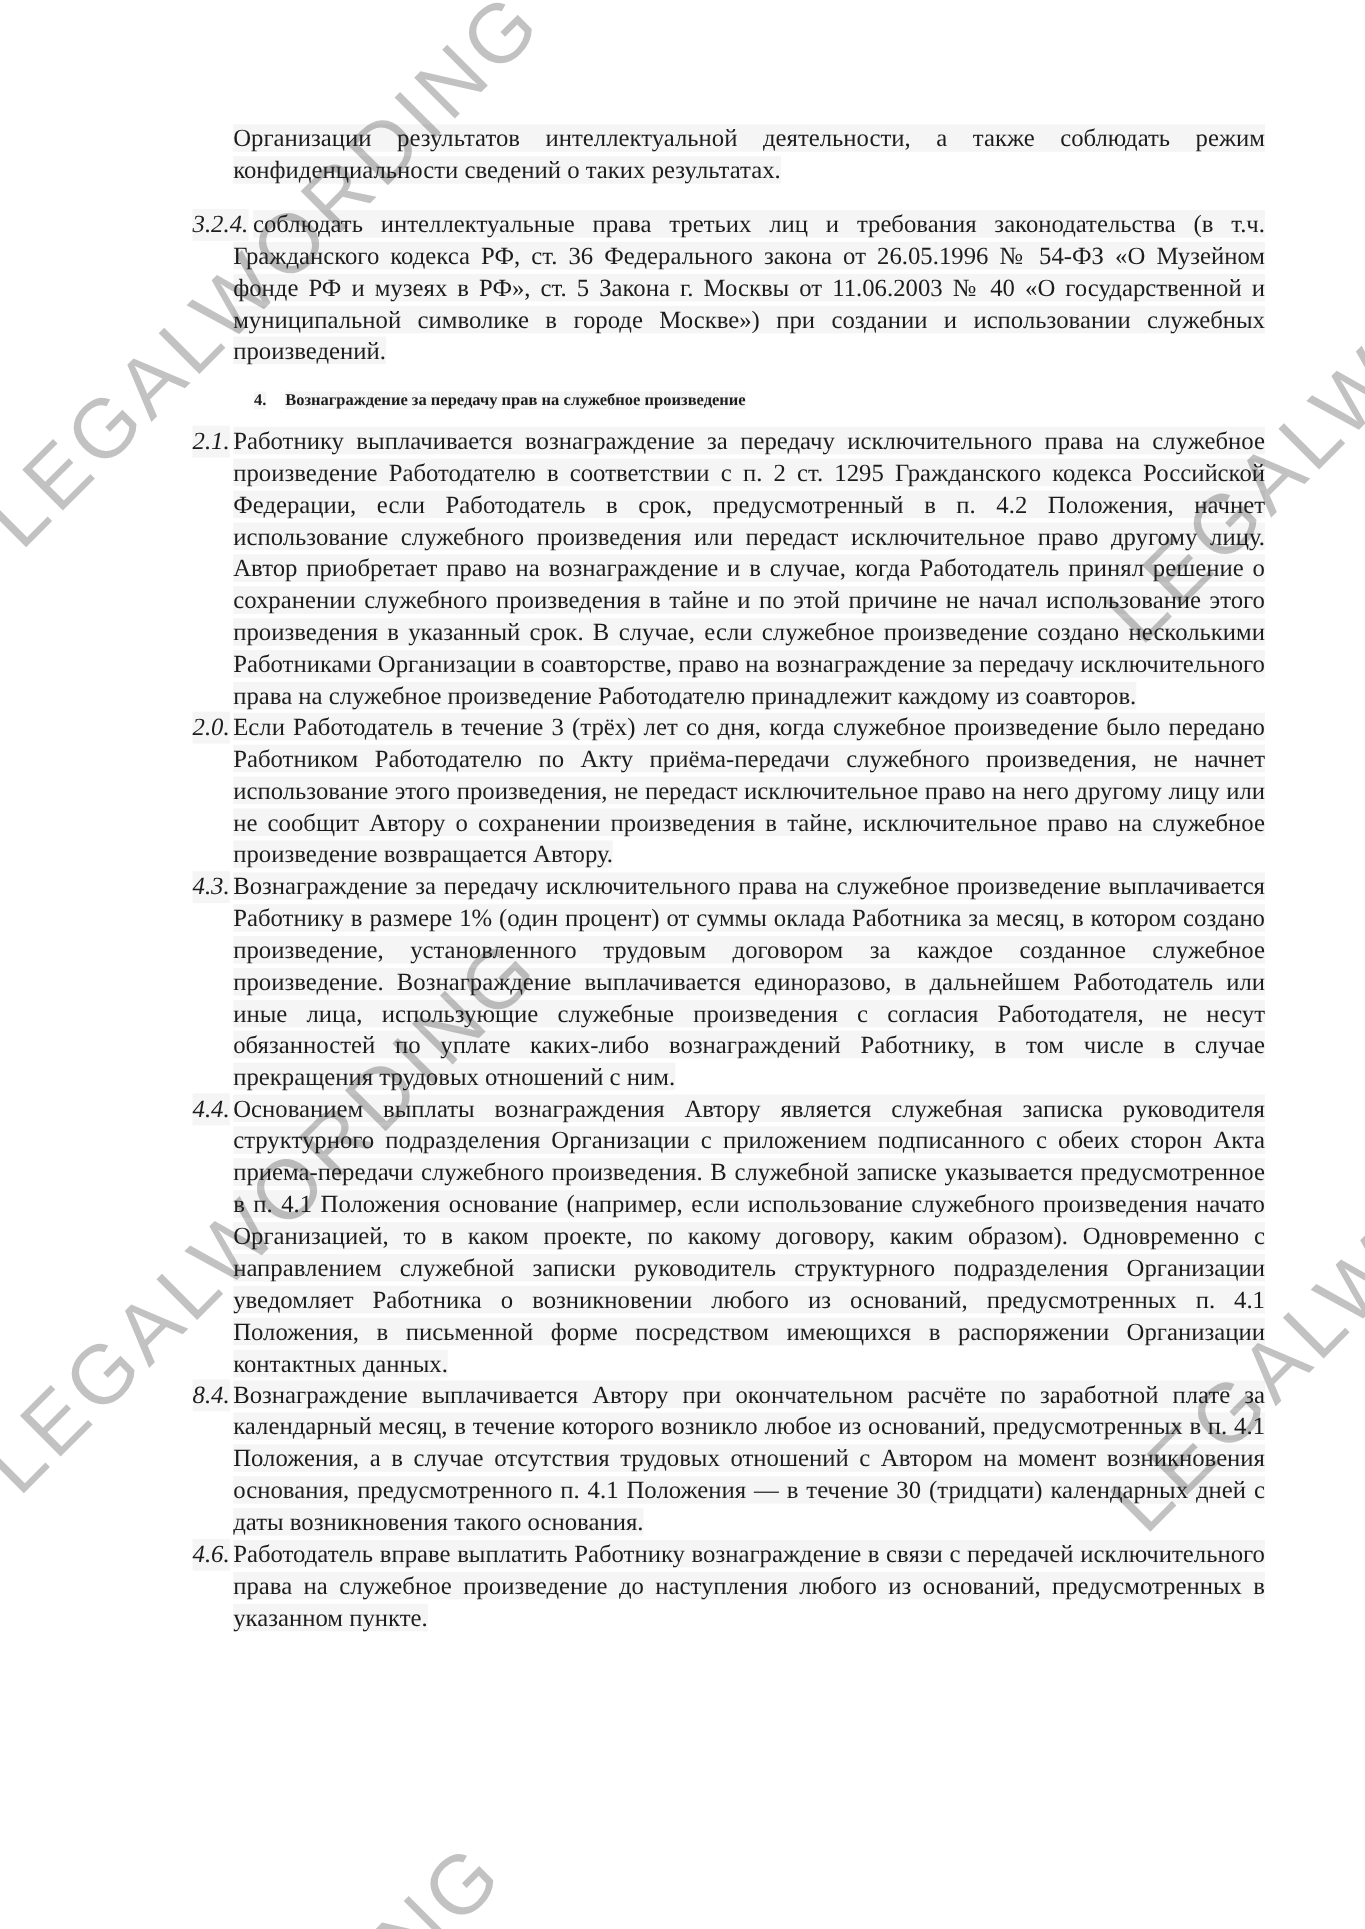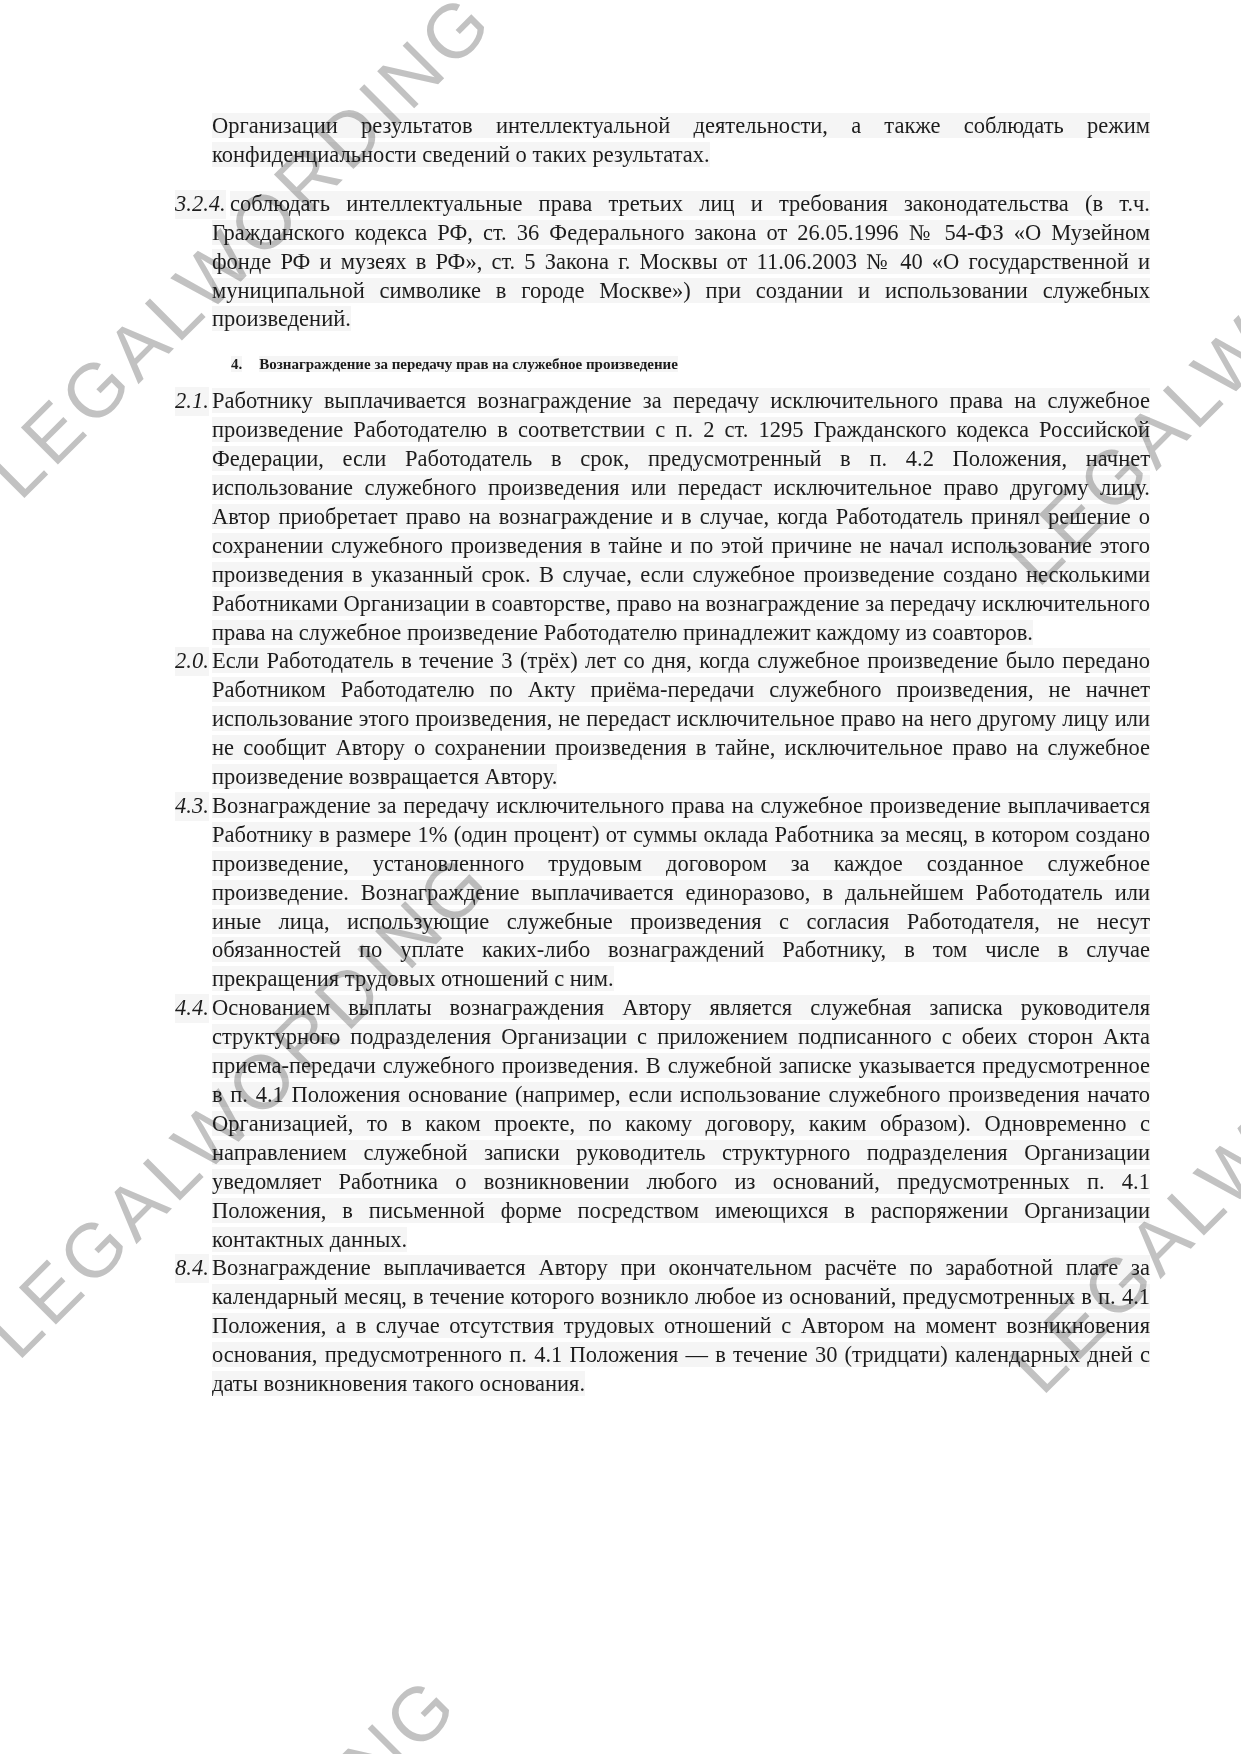--- a/index.html
+++ b/index.html
@@ -105,14 +105,18 @@
   <div class="item">
     <span class="num t">4.4.</span>
     <p class="para body" style="padding-left:0"><span class="t">Основанием выплаты вознаграждения Автору является служебная записка руководителя структурного подразделения Организации с приложением подписанного с обеих сторон Акта приема-передачи служебного произведения. В служебной записке указывается предусмотренное в п. 4.1 Положения основание (например, если использование служебного произведения начато Организацией, то в каком проекте, по какому договору, каким образом). Одновременно с направлением служебной записки руководитель структурного подразделения Организации уведомляет Работника о возникновении любого из оснований, предусмотренных п. 4.1 Положения, в письменной форме посредством имеющихся в распоряжении Организации контактных данных.</span></p>
   </div>
 
   <div class="item">
     <span class="num t">8.4.</span>
     <p class="para body" style="padding-left:0"><span class="t">Вознаграждение выплачивается Автору при окончательном расчёте по заработной плате за календарный месяц, в течение которого возникло любое из оснований, предусмотренных в п. 4.1 Положения, а в случае отсутствия трудовых отношений с Автором на момент возникновения основания, предусмотренного п. 4.1 Положения — в течение 30 (тридцати) календарных дней с даты возникновения такого основания.</span></p>
   </div>
 
+  <div class="item">
+    <span class="num t">4.6.</span>
+    <p class="para body" style="padding-left:0"><span class="t">Работодатель вправе выплатить Работнику вознаграждение в связи с передачей исключительного права на служебное произведение до наступления любого из оснований, предусмотренных в указанном пункте.</span></p>
+  </div>
 
 </div>
 
 </body></html>

